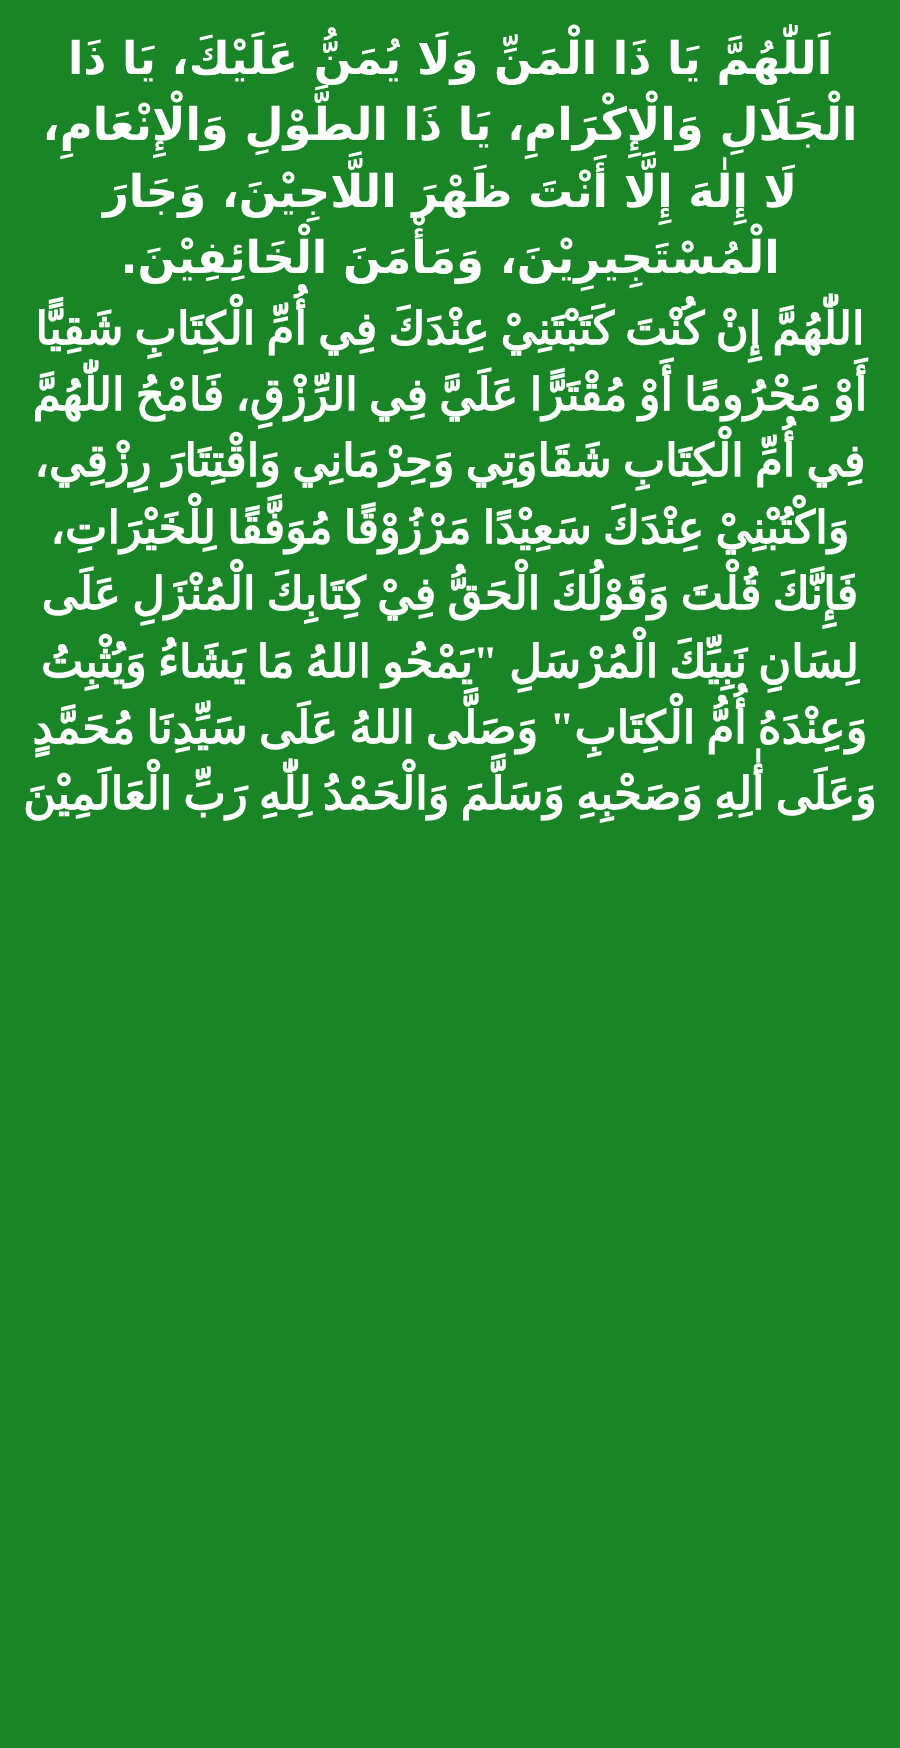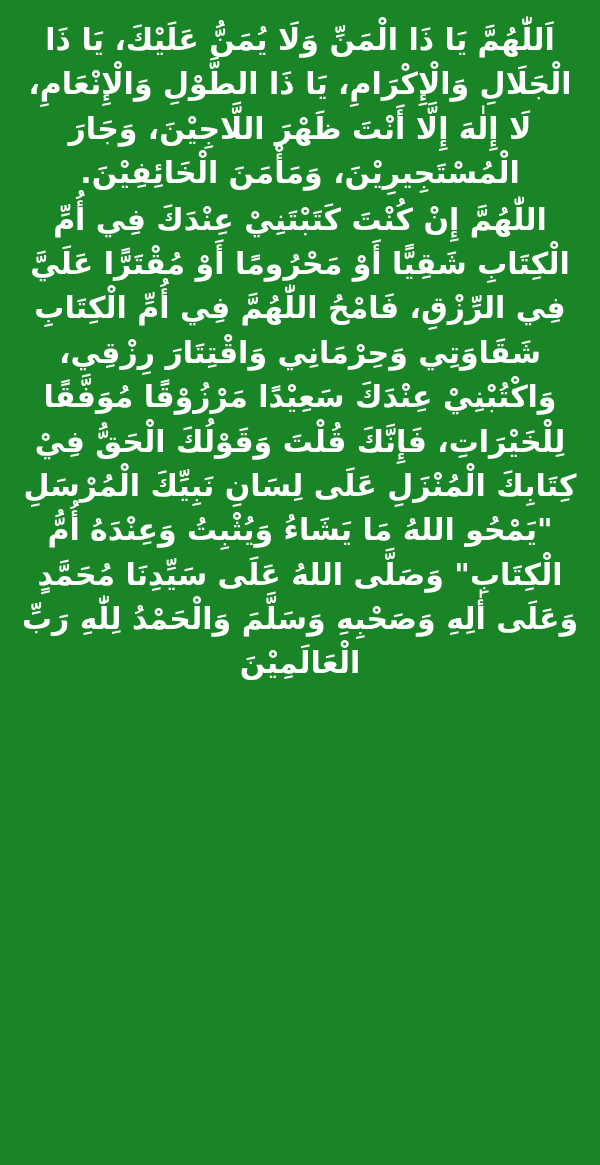--- a/index.html
+++ b/index.html
@@ -31,21 +31,21 @@
     color: #ffffff;
     font-family: "DejaVu Sans", sans-serif;
     font-size: 30px;
     line-height: 1.48;
     font-weight: 700;
     letter-spacing: 0px;
     text-rendering: optimizeLegibility;
     white-space: pre-wrap;
   }
   .para-1 { margin-bottom: 2px; }
-  .para-2 { margin-bottom: 0px; }
+  .para-2 { margin-bottom: 0px; font-family: Liberation Serif, serif; }
 </style>
 </head>
 <body>
 
 <div id="dua-page">
   <div class="dua-block para-1">اَللّٰهُمَّ يَا ذَا الْمَنِّ وَلَا يُمَنُّ عَلَيْكَ، يَا ذَا الْجَلَالِ وَالْإِكْرَامِ، يَا ذَا الطَّوْلِ وَالْإِنْعَامِ، لَا إِلٰهَ إِلَّا أَنْتَ ظَهْرَ اللَّاجِيْنَ، وَجَارَ الْمُسْتَجِيرِيْنَ، وَمَأْمَنَ الْخَائِفِيْنَ.</div>
   <div class="dua-block para-2">اللّٰهُمَّ إِنْ كُنْتَ كَتَبْتَنِيْ عِنْدَكَ فِي أُمِّ الْكِتَابِ شَقِيًّا أَوْ مَحْرُومًا أَوْ مُقْتَرًّا عَلَيَّ فِي الرِّزْقِ، فَامْحُ اللّٰهُمَّ فِي أُمِّ الْكِتَابِ شَقَاوَتِي وَحِرْمَانِي وَاقْتِتَارَ رِزْقِي، وَاكْتُبْنِيْ عِنْدَكَ سَعِيْدًا مَرْزُوْقًا مُوَفَّقًا لِلْخَيْرَاتِ، فَإِنَّكَ قُلْتَ وَقَوْلُكَ الْحَقُّ فِيْ كِتَابِكَ الْمُنْزَلِ عَلَى لِسَانِ نَبِيِّكَ الْمُرْسَلِ "يَمْحُو اللهُ مَا يَشَاءُ وَيُثْبِتُ وَعِنْدَهُ أُمُّ الْكِتَابِ" وَصَلَّى اللهُ عَلَى سَيِّدِنَا مُحَمَّدٍ وَعَلَى أٰلِهِ وَصَحْبِهِ وَسَلَّمَ وَالْحَمْدُ لِلّٰهِ رَبِّ الْعَالَمِيْنَ</div>
 </div>
 
 </body></html>

